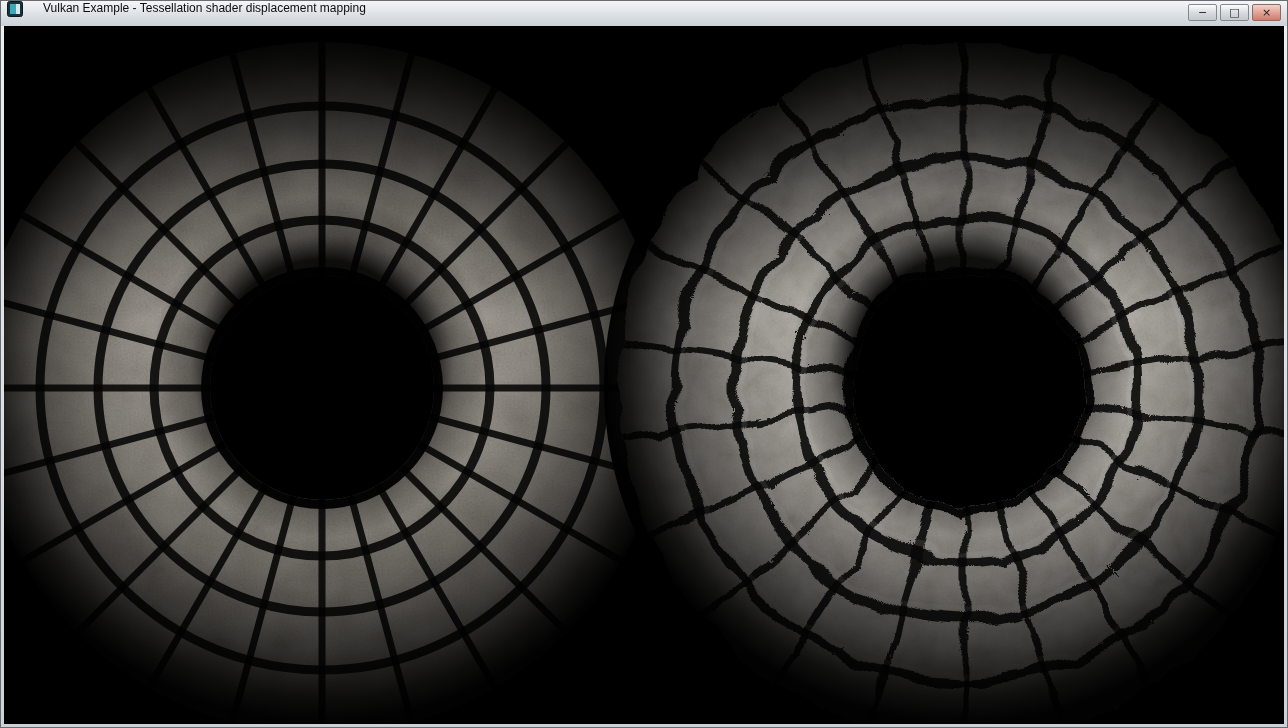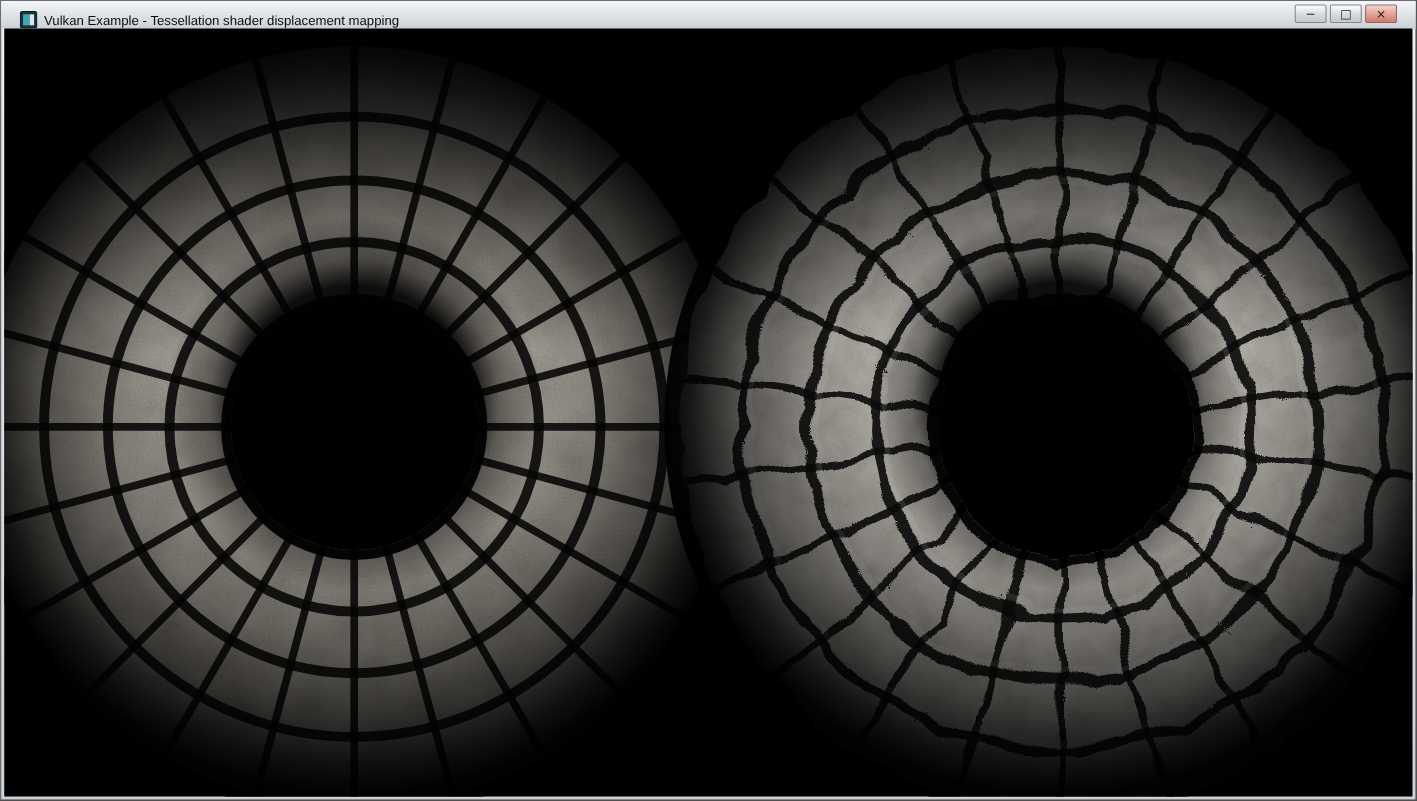--- a/index.html
+++ b/index.html
@@ -1,21 +1,21 @@
 <!DOCTYPE html>
 <html><head>
 <meta charset="utf-8">
 <style>
   * { margin: 0; padding: 0; box-sizing: border-box; }
   html, body { width: 1288px; height: 728px; background: #000; overflow: hidden;
                font-family: "Liberation Sans", sans-serif; }
   .window { width: 1288px; height: 728px; display: flex; flex-direction: column;
             background: linear-gradient(#eef0f2, #cdd2d8); border: 1px solid #6a6d70; }
-  .titlebar { height: 25px; flex: 0 0 25px; display: flex; align-items: flex-end;
-              padding: 0 17px; gap: 6px; position: relative;
+  .titlebar { height: 25px; flex: 0 0 25px; display: flex; align-items: flex-start;
+              padding: 0 6px; gap: 20px; position: relative;
               background: linear-gradient(#f4f6f8, #dde1e6 55%, #cbd1d7); }
   .appicon { width: 16px; height: 16px; display: inline-block; flex: 0 0 16px; }
   .title { font-size: 12px; color: #0d0d0d; white-space: nowrap; }
   .controls { margin-left: auto; display: flex; gap: 3px; align-self: flex-start; padding-top: 3px; }
   .ctl { width: 29px; height: 17px; border: 1px solid #84898e; border-radius: 2px;
          background: linear-gradient(#fcfcfc, #d6dade 55%, #c4c9ce);
          font-size: 11px; line-height: 14px; text-align: center; color: #222;
          cursor: pointer; padding: 0; font-family: "DejaVu Sans", sans-serif; }
   .ctl.close { background: linear-gradient(#f3d3cc, #e0a094 55%, #cf7c6b); border-color: #8e6a62; }
   .viewport { flex: 1 1 auto; margin: 0 3px 3px 3px; background: #000; position: relative; }

